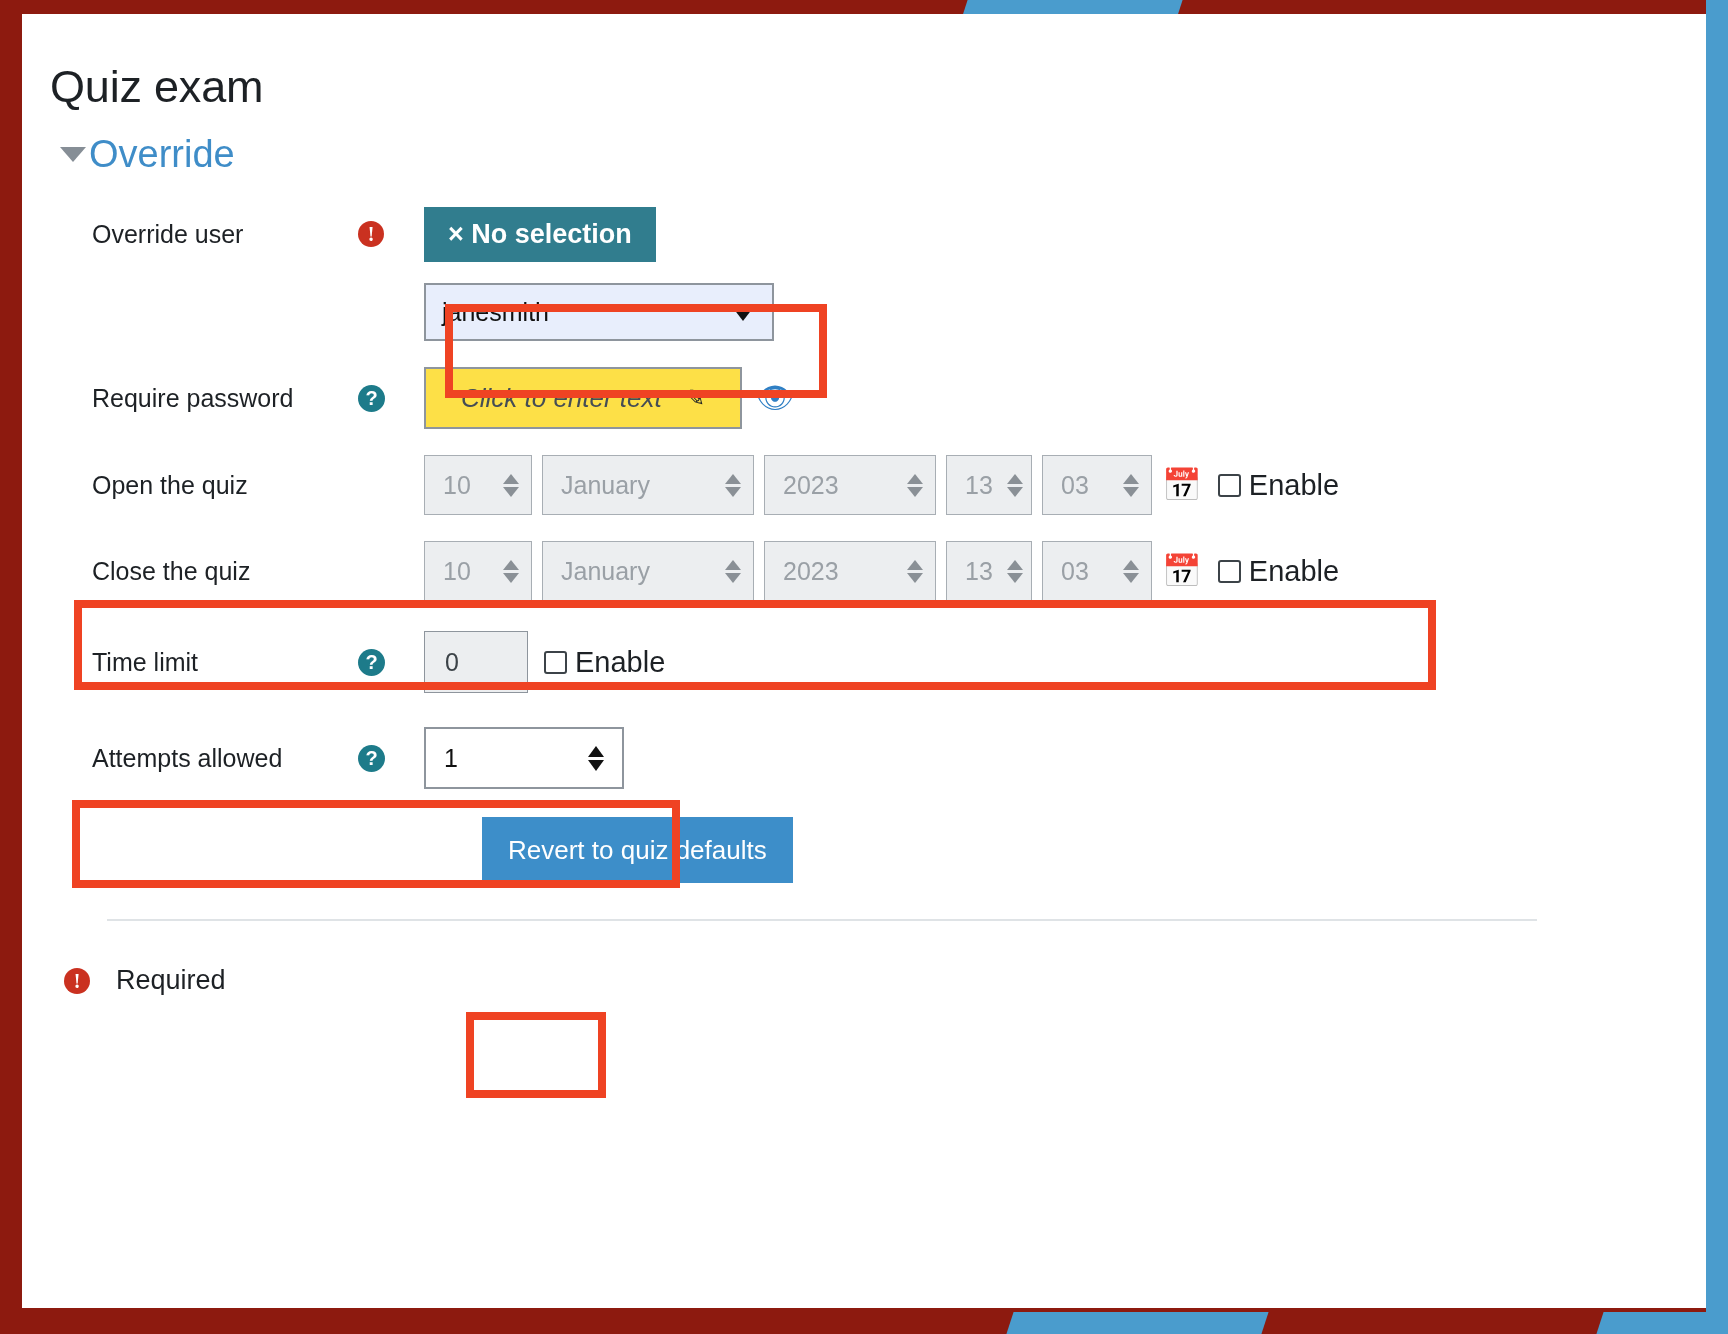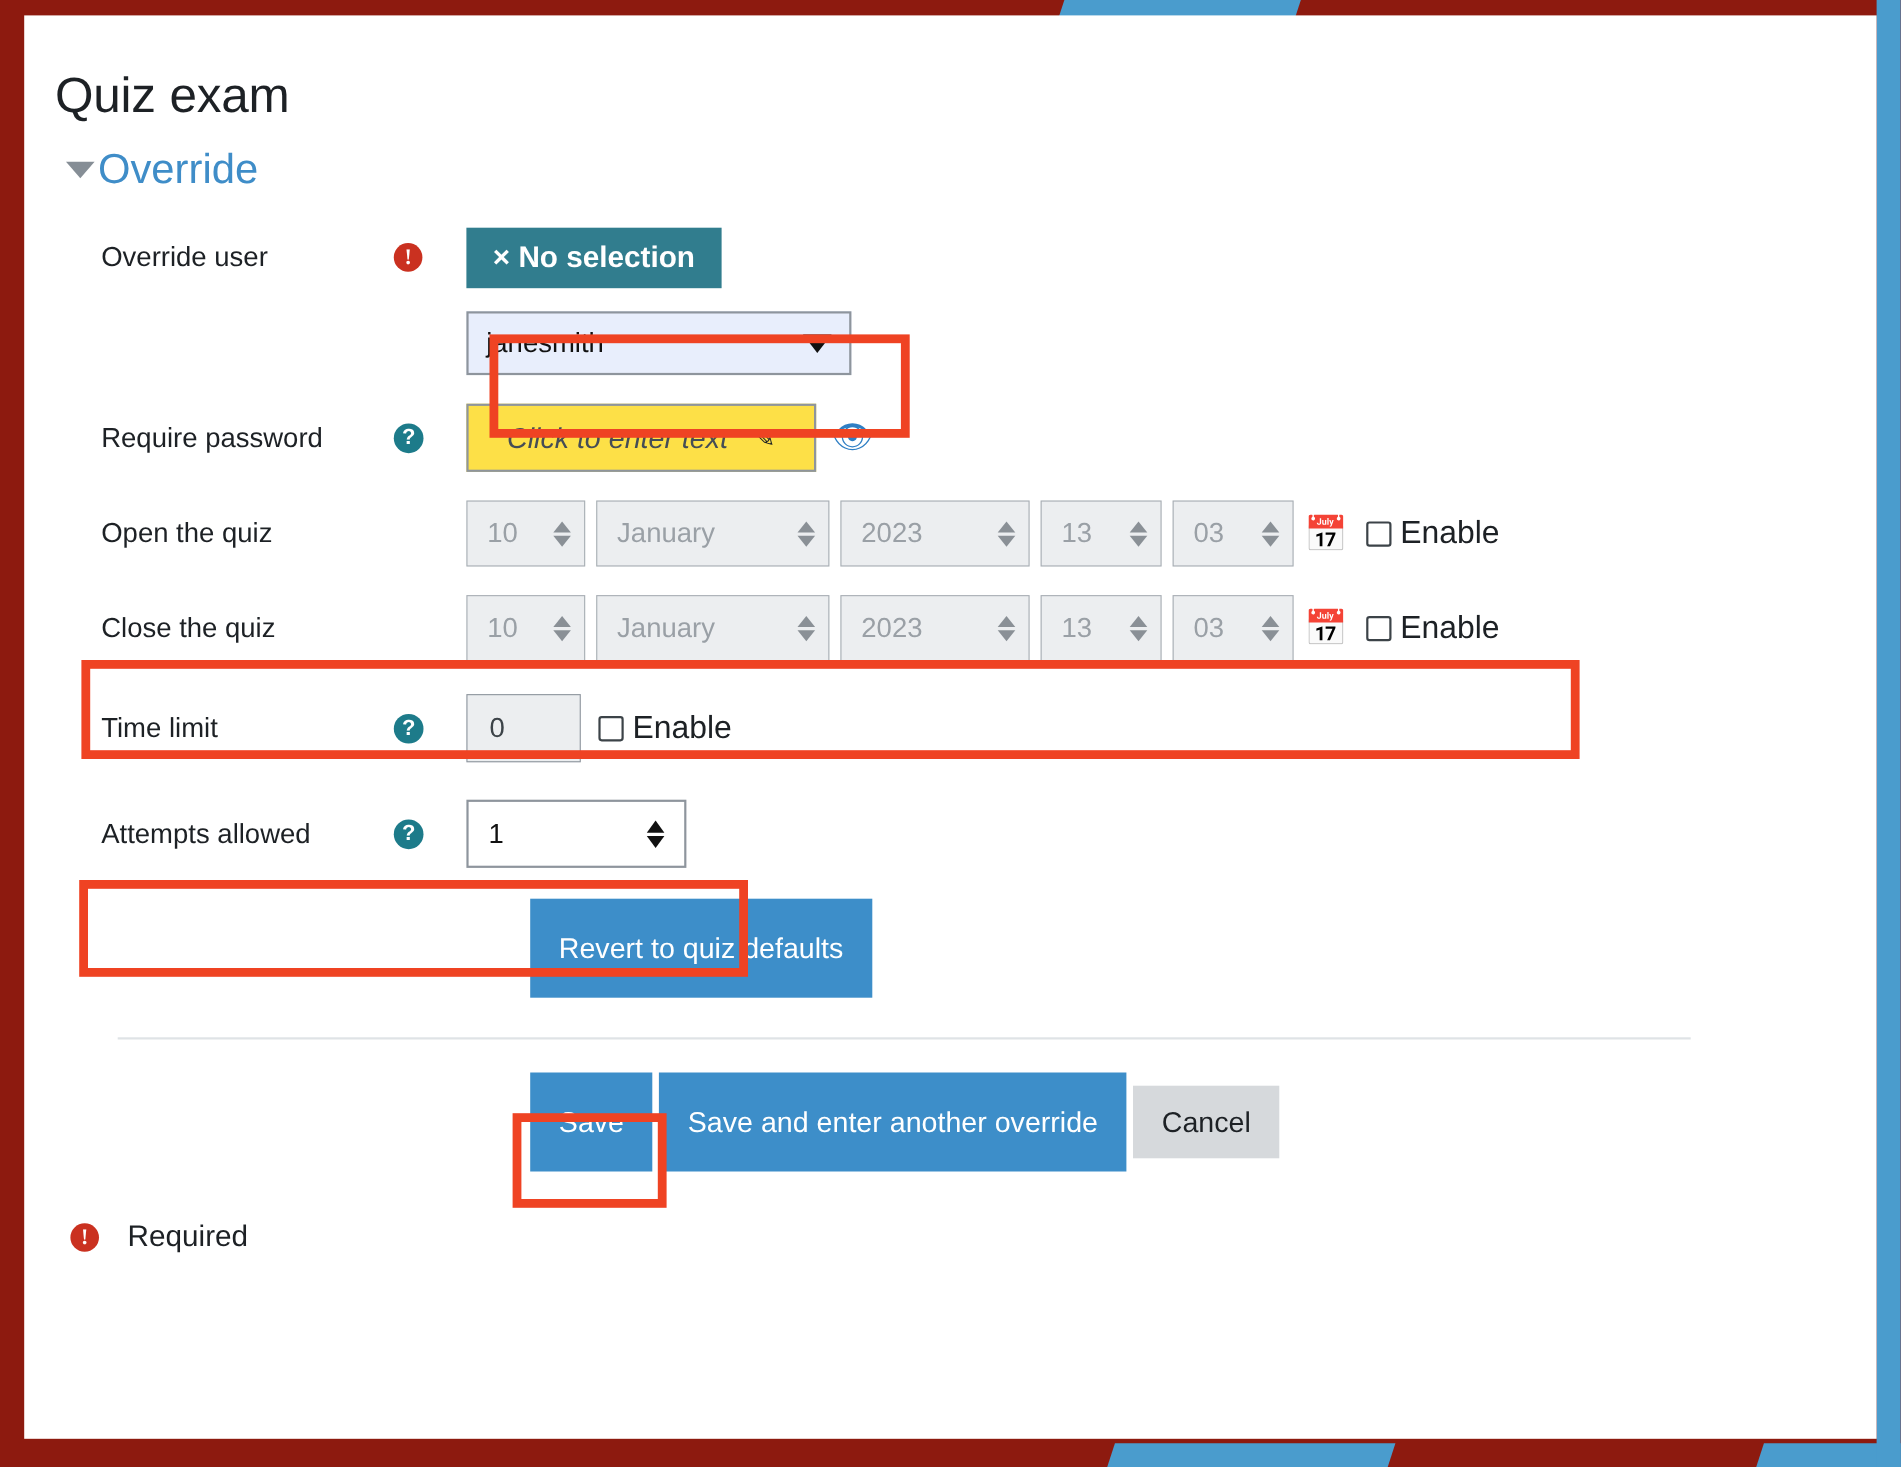--- a/index.html
+++ b/index.html
@@ -195,21 +195,21 @@
     align-items: center;
     justify-content: space-between;
     padding: 0 12px 0 18px;
     font-size: 25px;
     color: #9aa0a6;
     gap: 14px;
   }
   .sel.w-day   { width: 108px; }
   .sel.w-month { width: 212px; }
   .sel.w-year  { width: 172px; }
-  .sel.w-hour  { width: 110px; }
+  .sel.w-hour  { width: 86px; }
   .sel.w-min   { width: 110px; }
   .sel.w-unit  { width: 188px; }
 
   .updown {
     display: inline-flex;
     flex-direction: column;
     gap: 3px;
     line-height: 0;
   }
   .updown i {
@@ -266,21 +266,21 @@
   }
 
   
   .btn {
     border: none;
     font-size: 26px;
     font-family: "Liberation Sans", sans-serif;
     cursor: pointer;
     line-height: 1;
   }
-  .btn-primary { background: #3d8ec9; color: #fff; padding: 32px 26px; text-align: right; }
+  .btn-primary { background: #3d8ec9; color: #fff; padding: 20px 26px; text-align: right; }
   .btn-secondary { background: #d6d9dc; color: #1d2125; padding: 20px 26px; }
 
   .btn-row { display: flex; align-items: center; margin-left: 460px; margin-top: 28px; }
   .btn-row-2 { display: flex; align-items: center; gap: 6px; margin-left: 460px; }
 
   .divider {
     height: 2px;
     background: #dfe3e6;
     margin: 36px 0 0 85px;
     width: 1430px;
@@ -486,25 +486,20 @@
         </div>
       </div>
     </div>
 
     <div class="btn-row">
       <button class="btn btn-primary">Revert to quiz defaults</button>
     </div>
 
     <div class="divider"></div>
 
-    <div class="btn-row-2" style="margin-top:30px;">
-      <button class="btn btn-primary">Save</button>
-      <button class="btn btn-primary">Save and enter another override</button>
-      <button class="btn btn-secondary">Cancel</button>
-    </div>
 
     <div class="footer-required">
       <span class="req-icon">!</span>
       <span>Required</span>
     </div>
 
   </div>
 
   <div class="anno" id="anno-user"></div>
   <div class="anno" id="anno-close"></div>

